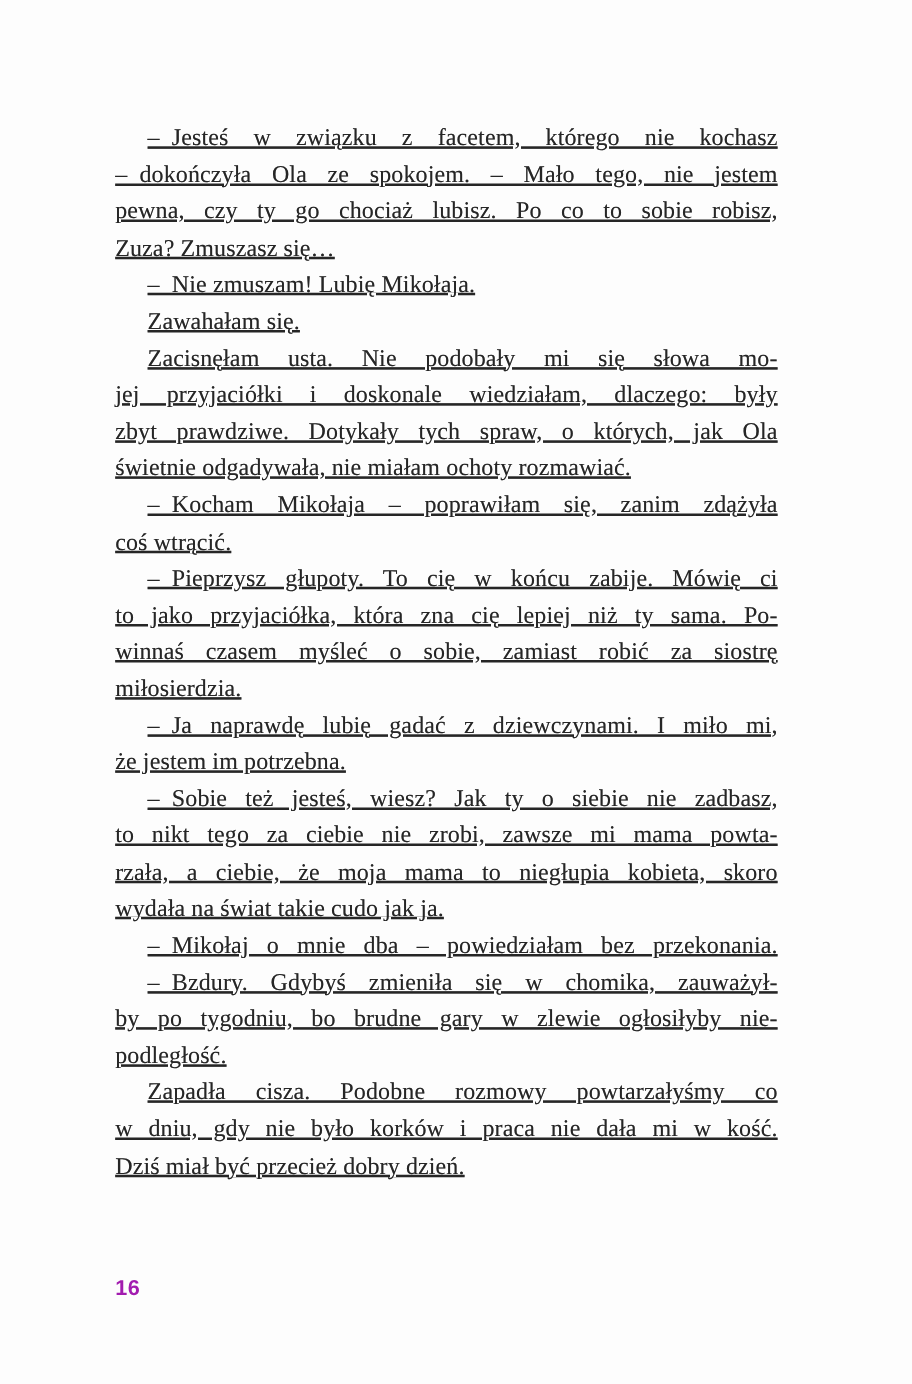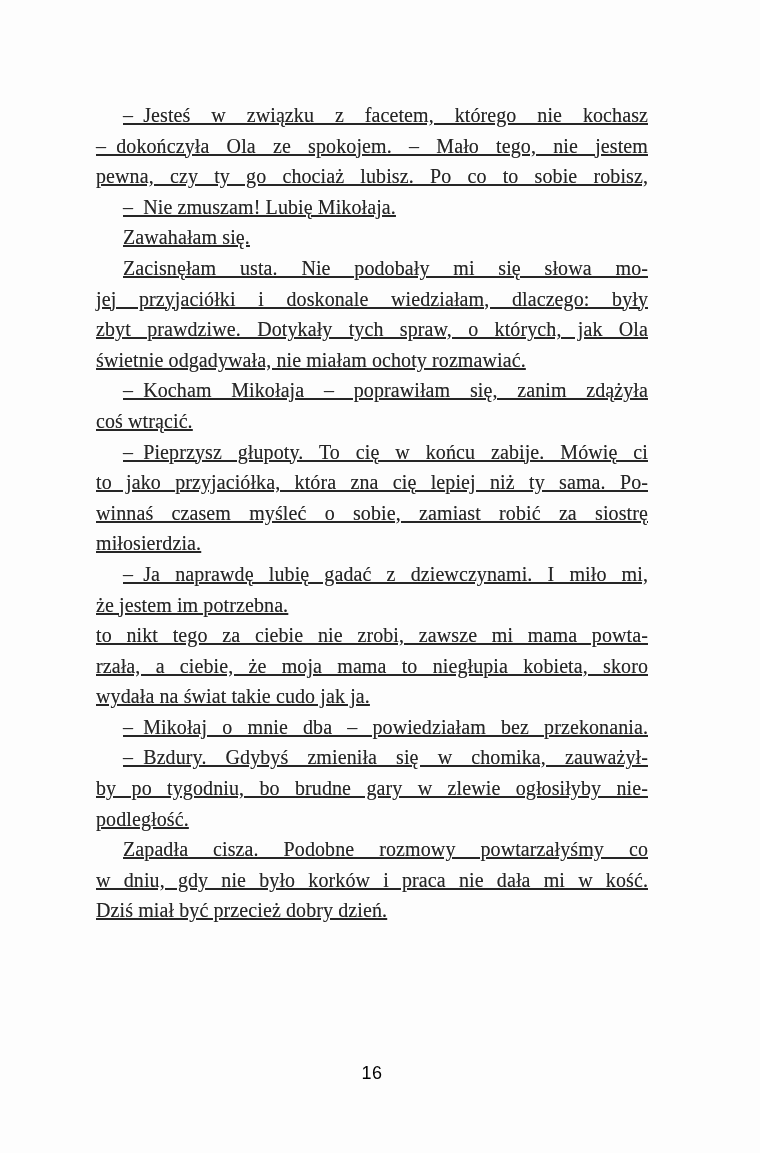--- a/index.html
+++ b/index.html
@@ -46,37 +46,38 @@
     text-indent: 27px;
   }
   .line.last {
     text-align-last: left;
   }
   .folio {
     position: absolute;
     left: 96px;
     top: 1063px;
     width: 552px;
-    text-align: center;
+    text-align: left;
     font-family: "Liberation Sans", sans-serif;
     font-size: 18px;
-    font-weight: 400;
+    font-weight: 700;
     letter-spacing: 0.5px;
-    color: #000000;
+    color: #a21caf;
   }
 </style>
 </head>
 <body style="background: rgb(253, 253, 253);">
 
 <div class="page">
   <div class="text-block" id="text-block" style="color: rgb(38, 38, 38);">
       <div class="para">
         <div class="line first">– Jesteś w związku z facetem, którego nie kochasz</div>
         <div class="line">– dokończyła Ola ze spokojem. – Mało tego, nie jestem</div>
         <div class="line">pewna, czy ty go chociaż lubisz. Po co to sobie robisz,</div>
+        <div class="line last">Zuza? Zmuszasz się…</div>
       </div>
       <div class="para">
         <div class="line first last">– Nie zmuszam! Lubię Mikołaja.</div>
       </div>
       <div class="para">
         <div class="line first last">Zawahałam się.</div>
       </div>
       <div class="para">
         <div class="line first">Zacisnęłam usta. Nie podobały mi się słowa mo-</div>
         <div class="line">jej przyjaciółki i doskonale wiedziałam, dlaczego: były</div>
@@ -91,20 +92,21 @@
         <div class="line first">– Pieprzysz głupoty. To cię w końcu zabije. Mówię ci</div>
         <div class="line">to jako przyjaciółka, która zna cię lepiej niż ty sama. Po-</div>
         <div class="line">winnaś czasem myśleć o sobie, zamiast robić za siostrę</div>
         <div class="line last">miłosierdzia.</div>
       </div>
       <div class="para">
         <div class="line first">– Ja naprawdę lubię gadać z dziewczynami. I miło mi,</div>
         <div class="line last">że jestem im potrzebna.</div>
       </div>
       <div class="para">
+        <div class="line first">– Sobie też jesteś, wiesz? Jak ty o siebie nie zadbasz,</div>
         <div class="line">to nikt tego za ciebie nie zrobi, zawsze mi mama powta-</div>
         <div class="line">rzała, a ciebie, że moja mama to niegłupia kobieta, skoro</div>
         <div class="line last">wydała na świat takie cudo jak ja.</div>
       </div>
       <div class="para">
         <div class="line first">– Mikołaj o mnie dba – powiedziałam bez przekonania.</div>
       </div>
       <div class="para">
         <div class="line first">– Bzdury. Gdybyś zmieniła się w chomika, zauważył-</div>
         <div class="line">by po tygodniu, bo brudne gary w zlewie ogłosiłyby nie-</div>

